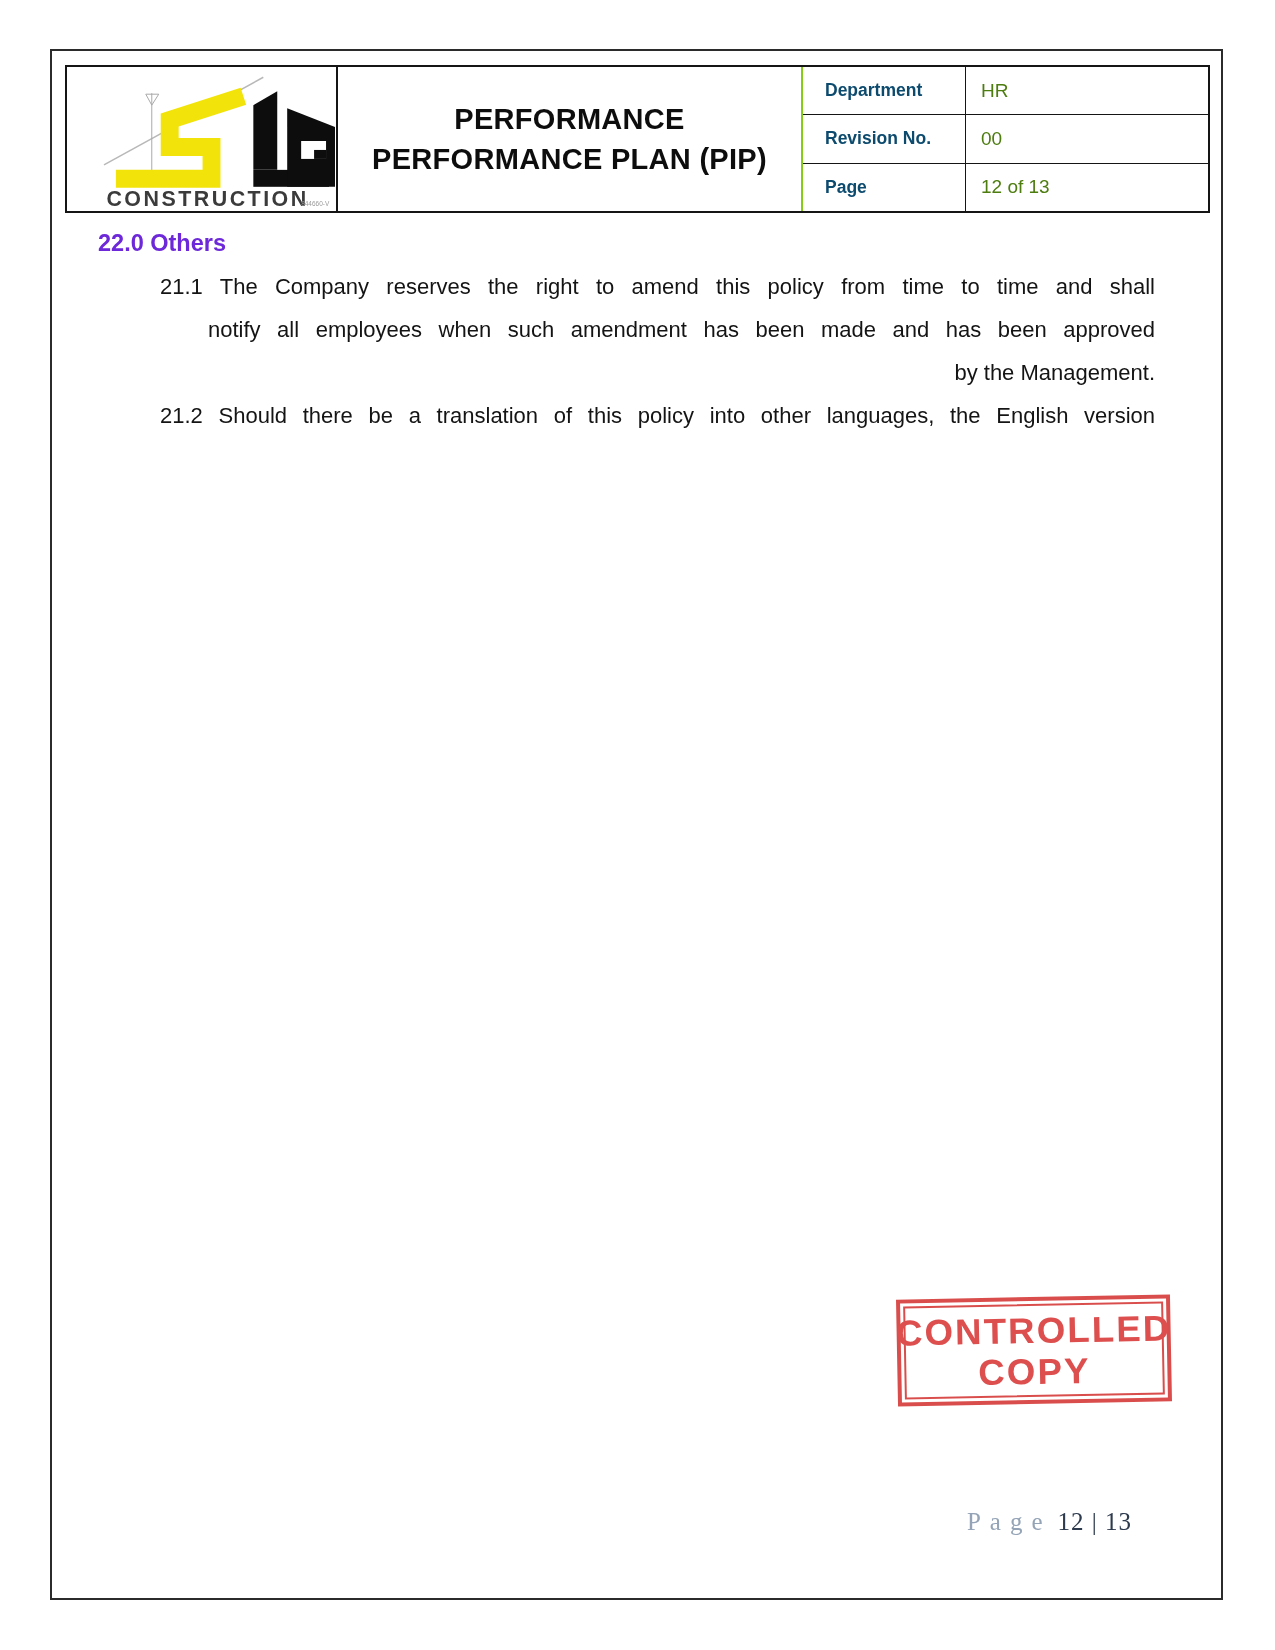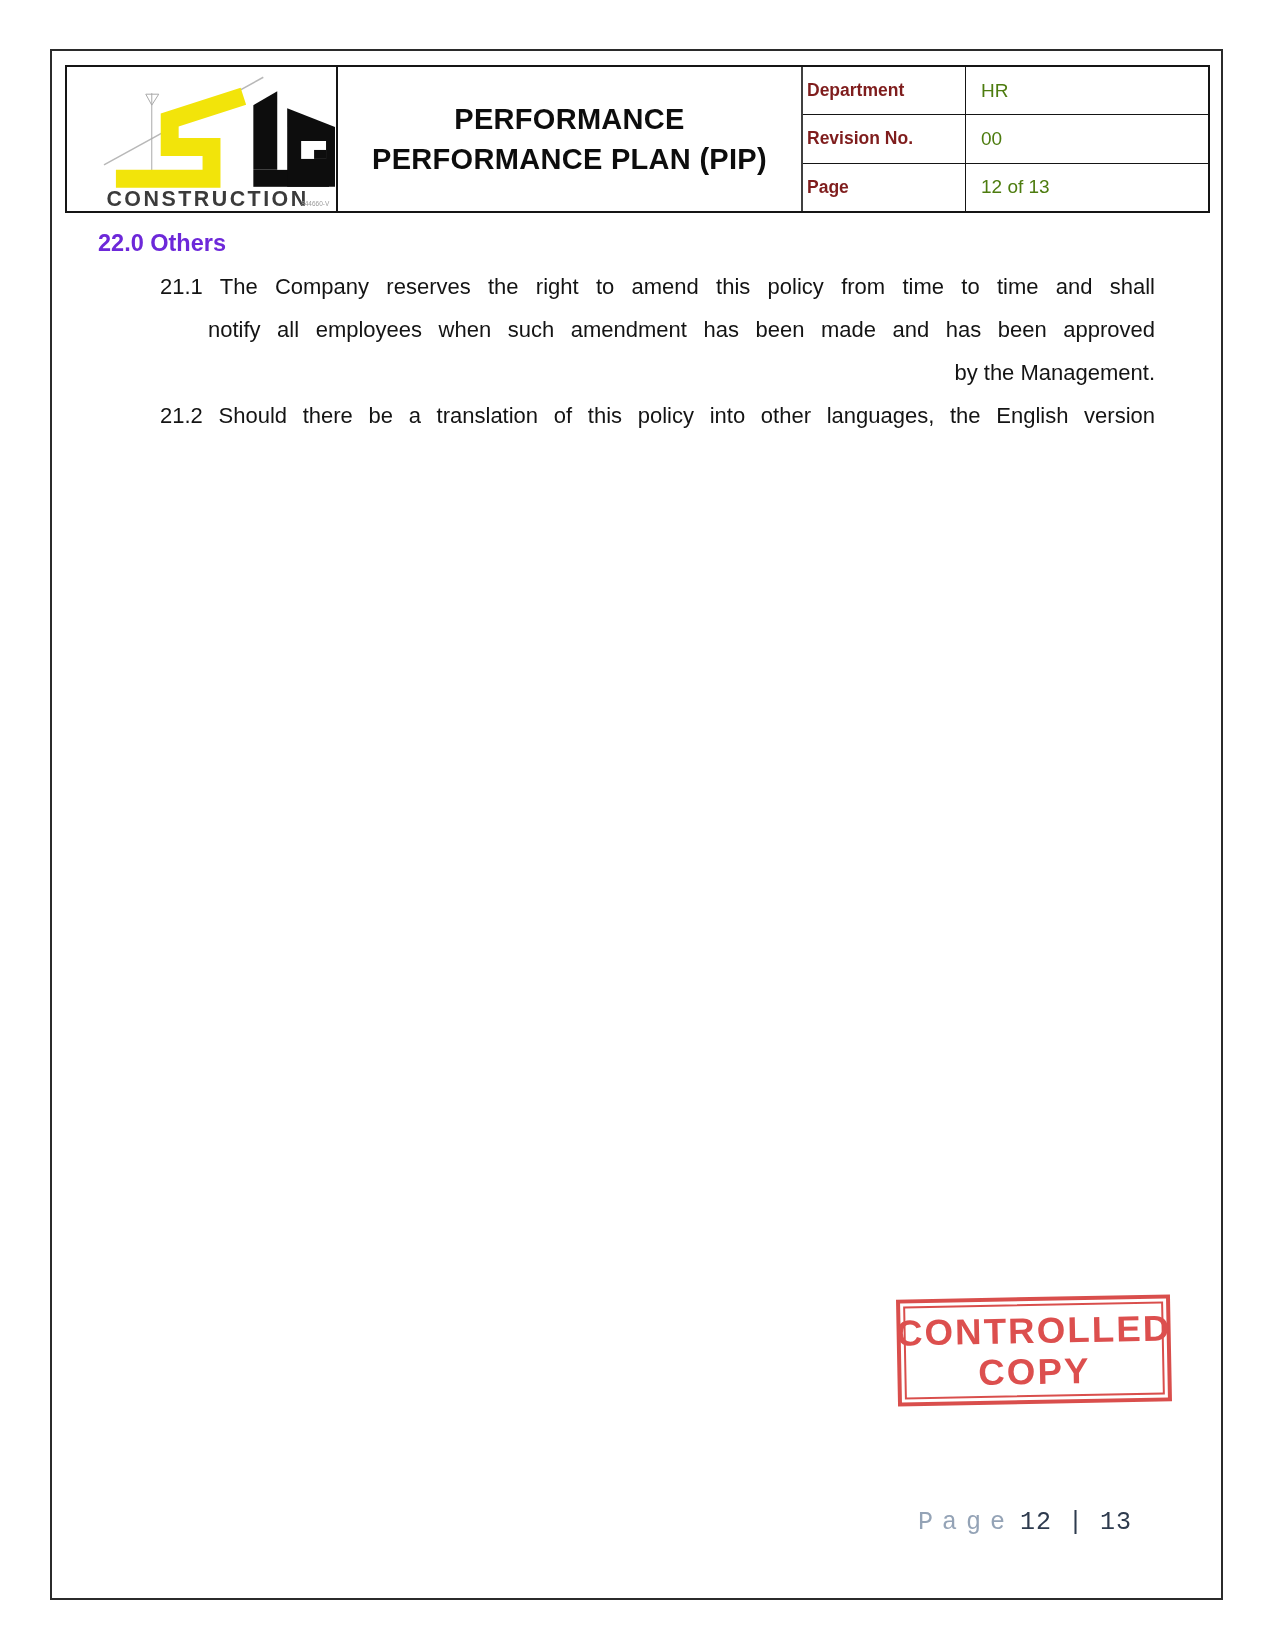--- a/index.html
+++ b/index.html
@@ -31,21 +31,21 @@
   }
   .logo-cell {
     width: 243px;
     border-right: 2px solid #151515;
     display: flex; align-items: center; justify-content: center;
     overflow: hidden;
     margin-left: 28px;
   }
   .title-cell {
     width: 465px;
-    border-right: 2px solid #404040;
+    border-right: 2px solid #84cc16;
     display: flex; flex-direction: column;
     align-items: center; justify-content: center;
     text-align: left;
   }
   .title-line {
     font-size: 29px;
     font-weight: bold;
     line-height: 40px;
     letter-spacing: 0.3px;
     color: #0d0d0d;
@@ -57,22 +57,22 @@
     display: flex;
     border-bottom: 1.5px solid #151515;
   }
   .info-row:last-child { border-bottom: none; }
   .info-label {
     width: 163px;
     border-right: 1.5px solid #151515;
     font-weight: bold;
     font-size: 17.5px;
     display: flex; align-items: center;
-    padding-left: 4px;
-    color: #7f1d1d;
+    padding-left: 22px;
+    color: #0c4a6e;
     white-space: nowrap;
   }
   .info-value {
     flex: 1;
     font-size: 19px;
     display: flex; align-items: center;
     padding-left: 15px;
     color: #4d7c0f;
     white-space: nowrap;
   }
@@ -122,21 +122,21 @@
     letter-spacing: 2px;
     color: #da4140;
     transform: scaleX(1.02);
     white-space: nowrap;
   }
 
   
   .footer {
     position: absolute;
     right: 143px; top: 1508px;
-    font-family: Liberation Mono, monospace;
+    font-family: Liberation Serif, serif;
     font-size: 25px;
     white-space: nowrap;
   }
   .footer .pg-label { color: #94a3b6; letter-spacing: 9px; }
   .footer .pg-value { color: #2e3b4e; margin-left: 6px; letter-spacing: 1px; }
 
   
   .logo-svg { display: block; }
 </style>
 </head>

